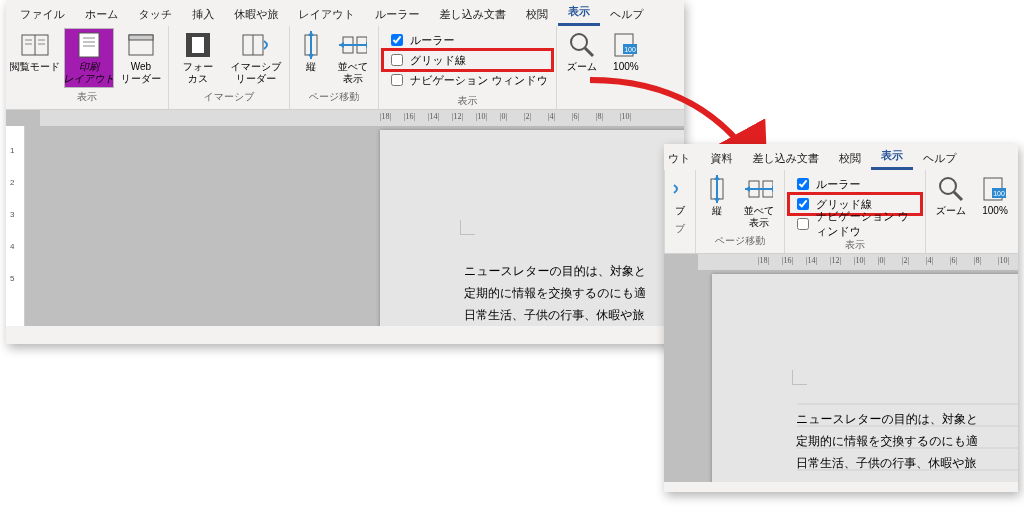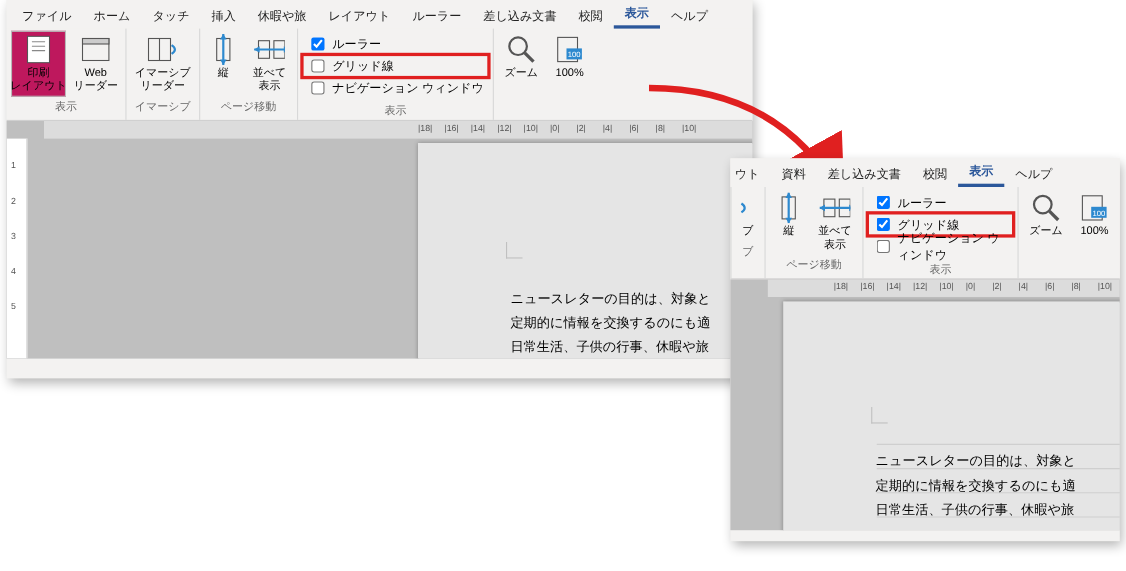--- a/index.html
+++ b/index.html
@@ -24,33 +24,33 @@
   .tabstrip { display:flex; gap:0; background:#f3f2f1; height:26px; align-items:flex-end; padding-left:4px;}
   .tab { padding:4px 10px; cursor:pointer; color:#222; }
   .tab.active { color:#2b579a; font-weight:bold; border-bottom:3px solid #2b579a; }
   
   
   .ribbon { display:flex; background:#f3f2f1; border-bottom:1px solid #d0d0d0; }
   .group { display:flex; flex-direction:column; align-items:center; padding:2px 4px 2px 4px; border-right:1px solid #d8d8d8;}
   .group-row { display:flex; align-items:flex-start; gap:4px;}
   .group-label { font-size:10px; color:#666; margin-top:2px; height:13px;}
   .bigbtn { display:flex; flex-direction:column; align-items:center; width:48px; padding:2px 0; cursor:pointer; border:1px solid transparent;}
-  .bigbtn.sel { background:#be185d; border:1px solid #b8b8b8;}
+  .bigbtn.sel { background:#a21caf; border:1px solid #b8b8b8;font-style:italic;}
   .bigbtn .icn { width:28px; height:28px; margin-bottom:2px; display:flex; align-items:center; justify-content:center;}
   .bigbtn .lbl { font-size:10px; text-align:center; line-height:12px; white-space:pre;}
   .smallbtn { display:flex; align-items:center; gap:4px; height:18px; padding:1px 4px; cursor:pointer; font-size:10px;}
   .smallbtn .sicn{ width:14px; height:14px; display:flex; align-items:center; justify-content:center;}
   .checkrow { display:flex; align-items:center; gap:4px; height:20px; padding:0 4px; font-size:11px;}
   .checkrow input{ width:12px; height:12px;}
   .redbox { outline:3px solid #e02020; outline-offset:-1px; }
   .stack { display:flex; flex-direction:column; }
 
   
   .docarea { position:relative; background:#bfbfbf; flex:1; overflow:hidden;}
-  .hruler { position:absolute; top:0; left:34px; height:16px; right:0; background:#dcdcdc; font-size:8px; color:#555;}
+  .hruler { position:absolute; top:0; left:34px; height:16px; right:0; background:#dcdcdc; font-size:8px; color:#555;font-family:Liberation Serif, serif;}
   .hruler .num { position:absolute; top:2px; font-size:8px;}
   .vruler { position:absolute; top:16px; left:0; width:18px; bottom:0; background:#fff; border-right:1px solid #ccc;}
   .vruler .vnum{ position:absolute; left:4px; font-size:8px; color:#555;}
   .page { position:absolute; background:#e5e5e5; box-shadow:0 0 4px rgba(0,0,0,.3);}
   .page .innerborder{ position:absolute; border:1px solid #c0c0c0;}
   .ptxt { position:absolute; font-size:12px; color:#000; line-height:22px; font-family:"Yu Mincho","MS Mincho",serif;}
 
   
   .arrow { position:absolute; pointer-events:none; }
 
@@ -71,20 +71,33 @@
     <div class="tab">差し込み文書</div>
     <div class="tab">校閲</div>
     <div class="tab active">表示</div>
     <div class="tab">ヘルプ</div>
   </div>
 
   <div class="ribbon">
 
     <div class="group">
       <div class="group-row">
+        <div class="bigbtn">
+          <div class="icn">
+            <svg width="28" height="22">
+                <rect x="1" y="1" width="26" height="20" fill="none" stroke="#555"></rect>
+                <line x1="14" y1="1" x2="14" y2="21" stroke="#555"></line>
+                <line x1="4" y1="6" x2="11" y2="6" stroke="#888"></line>
+                <line x1="4" y1="10" x2="11" y2="10" stroke="#888"></line>
+                <line x1="17" y1="6" x2="24" y2="6" stroke="#888"></line>
+                <line x1="17" y1="10" x2="24" y2="10" stroke="#888"></line>
+              </svg>
+          </div>
+          <div class="lbl">閲覧モード</div>
+        </div>
         <div class="bigbtn sel">
           <div class="icn">
             <svg width="22" height="26">
                 <rect x="1" y="1" width="20" height="24" fill="#fff" stroke="#555"></rect>
                 <line x1="5" y1="6" x2="17" y2="6" stroke="#888"></line>
                 <line x1="5" y1="10" x2="17" y2="10" stroke="#888"></line>
                 <line x1="5" y1="14" x2="17" y2="14" stroke="#888"></line>
               </svg>
           </div>
           <div class="lbl">印刷
@@ -101,20 +114,30 @@
             <div class="lbl">Web
 リーダー</div>
           </div>
         </div>
       </div>
       <div class="group-label">表示</div>
     </div>
 
     <div class="group">
       <div class="group-row">
+        <div class="bigbtn">
+          <div class="icn">
+            <svg width="26" height="26">
+                <rect x="1" y="1" width="24" height="24" fill="#444"></rect>
+                <rect x="7" y="5" width="12" height="16" fill="#fff"></rect>
+              </svg>
+          </div>
+          <div class="lbl">フォー
+カス</div>
+        </div>
         <div class="bigbtn" style="width:56px">
           <div class="icn">
             <svg width="30" height="24">
                 <rect x="1" y="2" width="20" height="20" fill="none" stroke="#555"></rect>
                 <line x1="11" y1="2" x2="11" y2="22" stroke="#555"></line>
                 <path d="M22 8 q6 4 0 8" fill="none" stroke="#2d89cf" stroke-width="2"></path>
               </svg>
           </div>
           <div class="lbl">イマーシブ
 リーダー</div>

